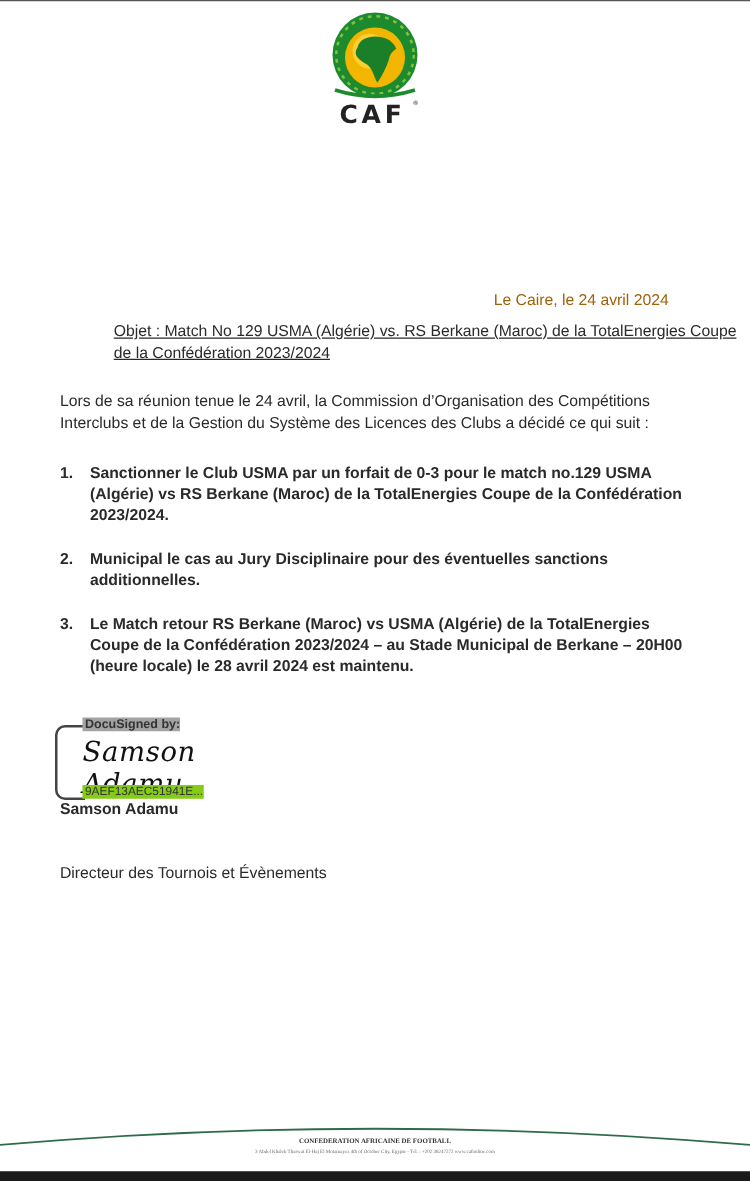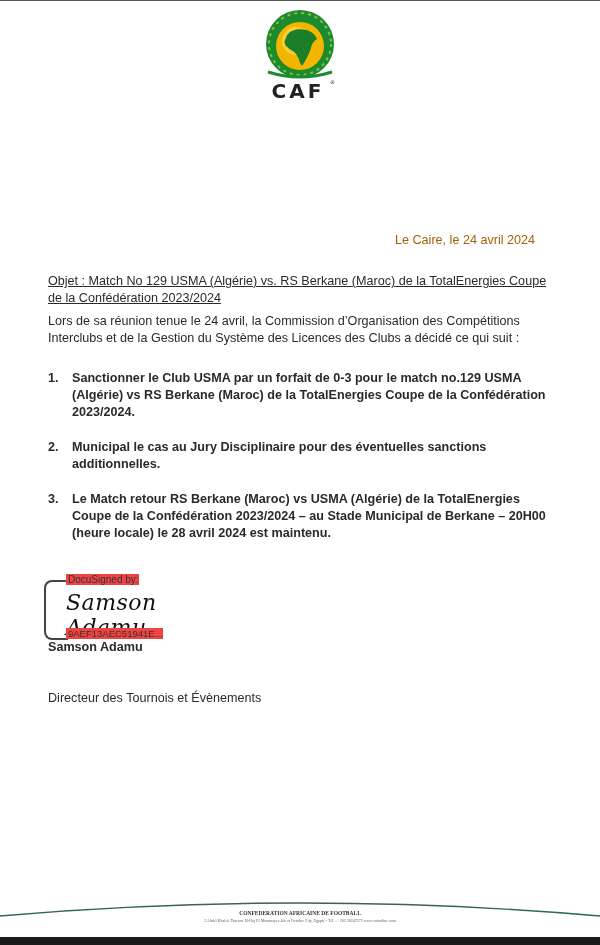--- a/index.html
+++ b/index.html
@@ -5,31 +5,31 @@
   html, body { margin:0; padding:0; }
   body {
     width:600px; height:945px; background:#ffffff; position:relative; overflow:hidden;
     font-family:"Liberation Sans", sans-serif; color:#222;
   }
   .topline { position:absolute; left:0; top:0; width:600px; height:1px; background:#555; }
   .bottombar { position:absolute; left:0; top:937px; width:600px; height:8px; background:#1a1a1a; }
   .logo { position:absolute; left:262px; top:8px; width:76px; height:96px; }
   .doc { position:absolute; left:48px; width:506px; font-size:12.6px; line-height:17px; color:#2a2a2a; }
   .date { position:absolute; top:233px; right:65px; font-size:12.6px; color:#a16207; }
-  .subject { top:273px; text-decoration:underline; }
+  .subject { top:257px; text-decoration:underline;margin-left:43px; }
   .intro { top:313px; }
   ol.decisions { position:absolute; left:48px; top:370px; width:510px; margin:0; padding:0; list-style:none; font-weight:bold; font-size:12.6px; line-height:17px; color:#2a2a2a; }
   ol.decisions li { display:flex; margin-bottom:18px; }
   ol.decisions li .num { width:24px; flex:0 0 24px; }
   .org { top:532px; font-weight:bold; }
   .docusign { position:absolute; left:44px; top:574px; width:200px; height:66px; }
   .ds-bracket { position:absolute; left:0; top:6px; width:22px; height:56px; border:2px solid #444; border-right:none; border-radius:8px 0 0 8px; }
-  .ds-label { position:absolute; left:22px; top:0; font-size:10px; font-weight:normal; color:#333; background:#ef4444; padding-left:2px; }
+  .ds-label { position:absolute; left:22px; top:0; font-size:10px; font-weight:bold; color:#333; background:#a3a3a3; padding-left:2px; }
   .ds-sig { position:absolute; left:22px; top:16px; font-family:"DejaVu Serif", serif; font-style:italic; font-size:22px; color:#111; letter-spacing:0.5px; }
-  .ds-id { position:absolute; left:22px; top:54px; font-size:9.5px; color:#333; background:#ef4444; padding-left:2px; }
+  .ds-id { position:absolute; left:22px; top:54px; font-size:9.5px; color:#333; background:#84cc16; padding-left:2px; }
   .signer { top:639px; font-weight:bold; }
   .title { top:690px; }
   .footer-curve { position:absolute; left:0; top:896px; width:600px; height:24px; }
   .footer-name { position:absolute; top:910px; left:0; width:600px; text-align:center; font-family:"Liberation Serif", serif; font-weight:bold; font-size:5.5px; color:#333; }
   .footer-addr { position:absolute; top:918px; left:0; width:600px; text-align:center; font-family:"Liberation Serif", serif; font-size:4px; color:#666; }
 </style>
 </head>
 <body>
 
 <div class="topline"></div>

